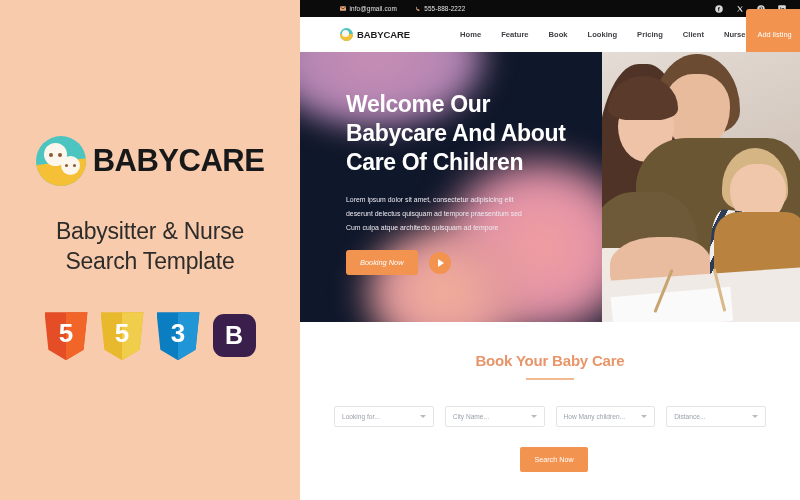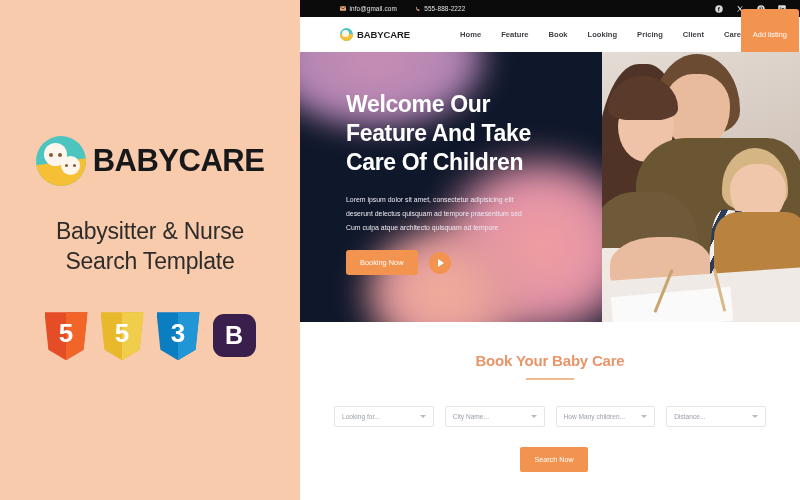--- a/index.html
+++ b/index.html
@@ -162,21 +162,21 @@
   .hp-c-str{position:absolute;left:108px;top:158px;width:34px;height:80px;
     background:repeating-linear-gradient(110deg,#f2f0ee 0 7px,#2d3c56 7px 13px);
     border-radius:30% 10% 10% 10%;transform:rotate(6deg);}
 
   .hero-inner{position:relative;z-index:3;padding:38px 0 0 46px;}
   .hero-title{
     font-size:23px;font-weight:bold;color:#ffffff;line-height:1.26;
     letter-spacing:-0.35px;margin:0 0 16px 0;
   }
   .hero-desc{font-size:6.9px;color:#eceaf2;line-height:2.0;margin:0 0 16px 0;}
-  .hero-actions{display:flex;align-items:center;gap:11px;}
+  .hero-actions{display:flex;align-items:center;gap:11px;font-style:italic;}
   .btn-booking{
     background:#f2934f;color:#fff;font-size:7.4px;padding:8px 14px;border-radius:3px;cursor:pointer;
   }
   .btn-play{
     width:22px;height:22px;border-radius:50%;background:#f2934f;
     display:flex;align-items:center;justify-content:center;cursor:pointer;
   }
   .btn-play .tri{
     width:0;height:0;border-left:6px solid #fff;border-top:4px solid transparent;
     border-bottom:4px solid transparent;margin-left:2px;
@@ -301,21 +301,21 @@
         </span>
         <span class="nav-brand-text">BABYCARE</span>
       </div>
       <div class="nav-links">
         <span class="nav-link">Home</span>
         <span class="nav-link">Feature</span>
         <span class="nav-link">Book</span>
         <span class="nav-link">Looking</span>
         <span class="nav-link">Pricing</span>
         <span class="nav-link">Client</span>
-        <span class="nav-link">Care</span>
+        <span class="nav-link">Nurse</span>
       </div>
       <div class="nav-spacer"></div>
       <div class="btn-add">Add listing</div>
     </div>
 
     <div class="hero">
       <div class="hero-bg">
         <div class="blob blob-1"></div>
         <div class="blob blob-2"></div>
         <div class="blob blob-3"></div>
@@ -338,21 +338,21 @@
         <div class="hp-w-arm"></div>
         <div class="hp-tbl"></div>
         <div class="hp-paper"></div>
         <div class="hp-pencil1"></div>
         <div class="hp-pencil2"></div>
       </div>
 
       <div class="hero-inner">
         <h1 class="hero-title">
           <div>Welcome Our</div>
-          <div>Feature And Take</div>
+          <div>Babycare And About</div>
           <div>Care Of Children</div>
         </h1>
         <p class="hero-desc">
           <span>Lorem ipsum dolor sit amet, consectetur adipisicing elit</span><br>
           <span>deserunt delectus quisquam ad tempore praesentium sed</span><br>
           <span>Cum culpa atque architecto quisquam ad tempore</span>
         </p>
         <div class="hero-actions">
           <div class="btn-booking">Booking Now</div>
           <div class="btn-play">

